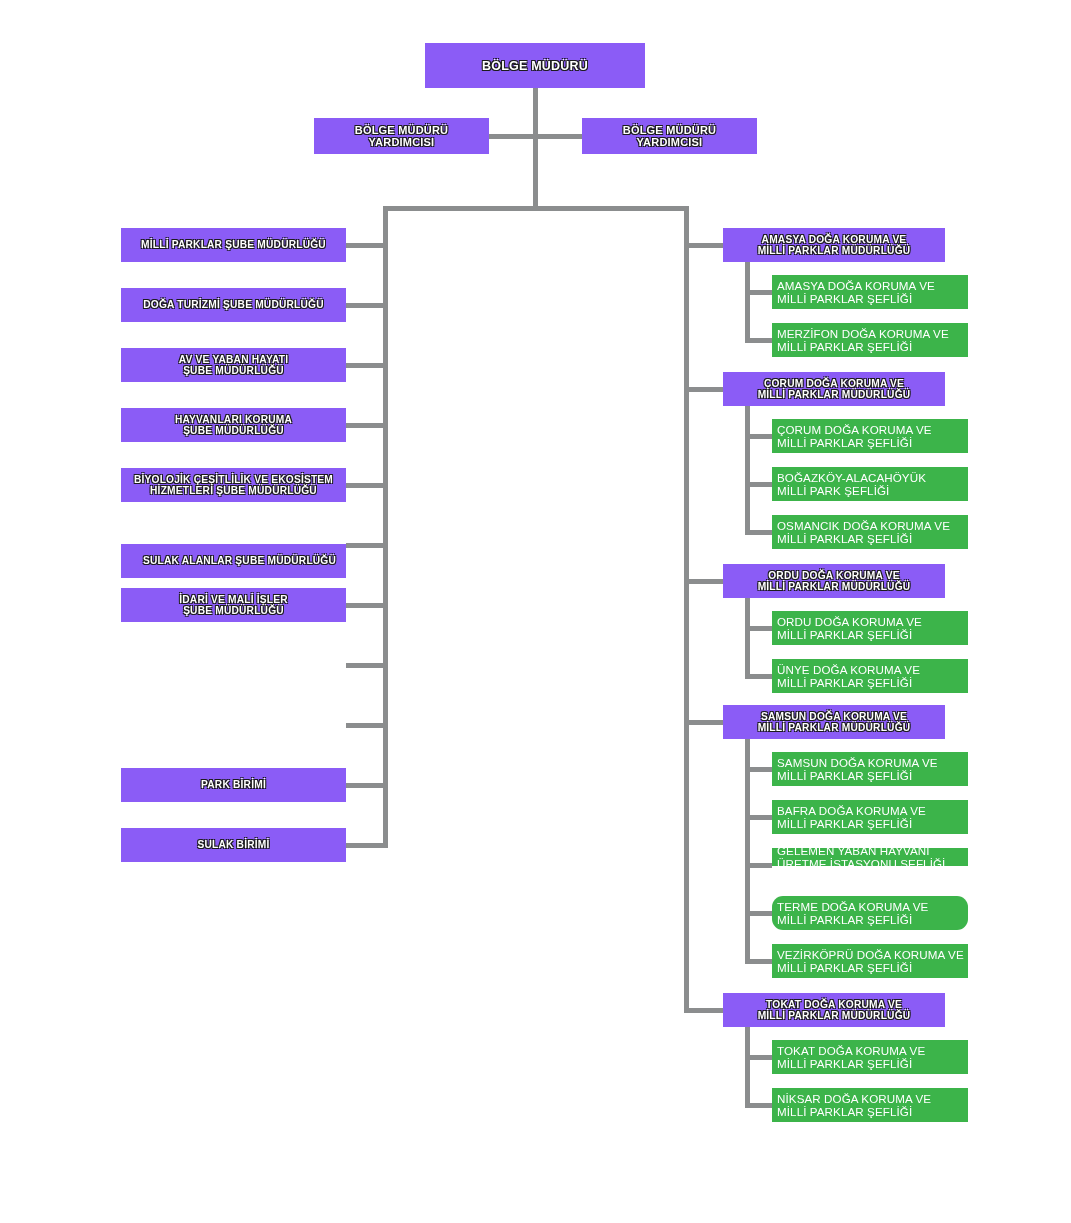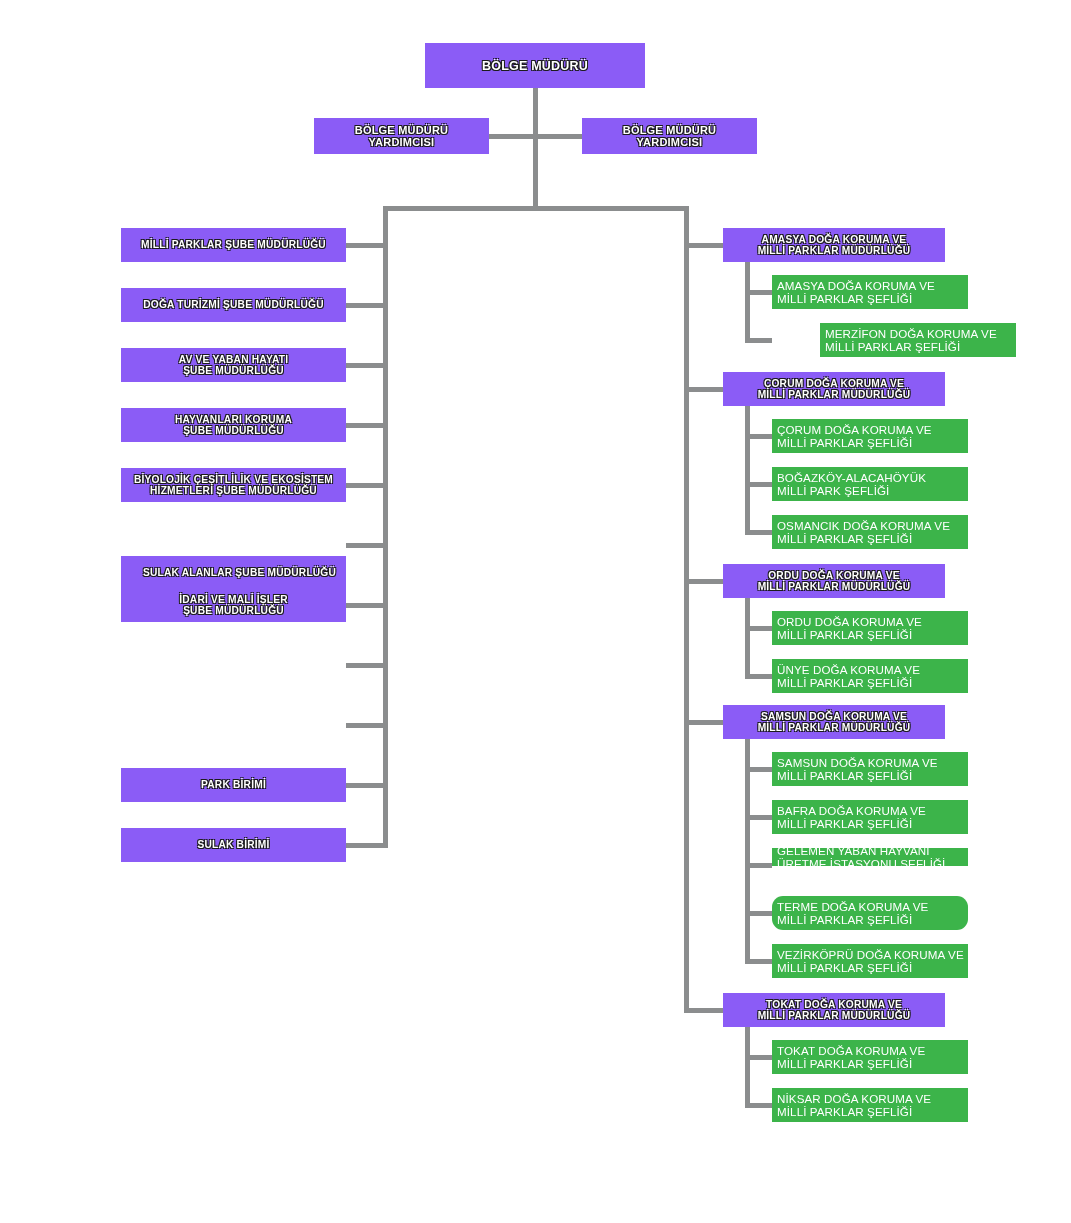--- a/index.html
+++ b/index.html
@@ -58,21 +58,21 @@
     </div>
     <div class="line" style="left: 346px; top: 363px; width: 37px; height: 5px; background: rgb(139, 141, 142);"></div>
     <div class="box dark unit" style="left: 121px; top: 408px; width: 225px; height: 34px;">
       <span>HAYVANLARI KORUMA<br>ŞUBE MÜDÜRLÜĞÜ</span>
     </div>
     <div class="line" style="left: 346px; top: 423px; width: 37px; height: 5px; background: rgb(139, 141, 142);"></div>
     <div class="box dark unit" style="left: 121px; top: 468px; width: 225px; height: 34px; text-align: center;">
       <span>BİYOLOJİK ÇEŞİTLİLİK VE EKOSİSTEM<br>HİZMETLERİ ŞUBE MÜDÜRLÜĞÜ</span>
     </div>
     <div class="line" style="left: 346px; top: 483px; width: 37px; height: 5px; background: rgb(139, 141, 142);"></div>
-    <div class="box dark unit" style="left: 121px; top: 556px; width: 225px; height: 34px; padding-left: 12px;">
+    <div class="box dark unit" style="left: 121px; top: 544px; width: 225px; height: 34px; padding-left: 12px;">
       <span>SULAK ALANLAR ŞUBE MÜDÜRLÜĞÜ</span>
     </div>
     <div class="line" style="left: 346px; top: 543px; width: 37px; height: 5px; background: rgb(139, 141, 142);"></div>
     <div class="box dark unit" style="left: 121px; top: 588px; width: 225px; height: 34px;">
       <span>İDARİ VE MALİ İŞLER<br>ŞUBE MÜDÜRLÜĞÜ</span>
     </div>
     <div class="line" style="left: 346px; top: 603px; width: 37px; height: 5px; background: rgb(139, 141, 142);"></div>
     <div class="line" style="left: 346px; top: 663px; width: 37px; height: 5px; background: rgb(139, 141, 142);"></div>
     <div class="line" style="left: 346px; top: 723px; width: 37px; height: 5px; background: rgb(139, 141, 142);"></div>
     <div class="box dark unit" style="left: 121px; top: 768px; width: 225px; height: 34px;">
@@ -85,21 +85,21 @@
     <div class="line" style="left: 346px; top: 843px; width: 37px; height: 5px; background: rgb(139, 141, 142);"></div>
     <div class="box dark dir" style="left: 723px; top: 228px; width: 222px; height: 34px;">
       <span>AMASYA DOĞA KORUMA VE<br>MİLLİ PARKLAR MÜDÜRLÜĞÜ</span>
     </div>
     <div class="line" style="left: 684px; top: 243px; width: 39px; height: 5px; background: rgb(139, 141, 142);"></div>
     <div class="line" style="left: 745px; top: 262px; width: 5px; height: 81px; background: rgb(139, 141, 142);"></div>
     <div class="box light chief" style="left: 772px; top: 275px; width: 196px; height: 34px;">
       <span>AMASYA DOĞA KORUMA VE<br>MİLLİ PARKLAR ŞEFLİĞİ</span>
     </div>
     <div class="line" style="left: 745px; top: 290px; width: 27px; height: 5px; background: rgb(139, 141, 142);"></div>
-    <div class="box light chief" style="left: 772px; top: 323px; width: 196px; height: 34px; margin-left: 48px;">
+    <div class="box light chief" style="left: 772px; top: 323px; width: 196px; height: 34px;">
       <span>MERZİFON DOĞA KORUMA VE<br>MİLLİ PARKLAR ŞEFLİĞİ</span>
     </div>
     <div class="line" style="left: 745px; top: 338px; width: 27px; height: 5px; background: rgb(139, 141, 142);"></div>
     <div class="box dark dir" style="left: 723px; top: 372px; width: 222px; height: 34px;">
       <span>ÇORUM DOĞA KORUMA VE<br>MİLLİ PARKLAR MÜDÜRLÜĞÜ</span>
     </div>
     <div class="line" style="left: 684px; top: 387px; width: 39px; height: 5px; background: rgb(139, 141, 142);"></div>
     <div class="line" style="left: 745px; top: 406px; width: 5px; height: 129px; background: rgb(139, 141, 142);"></div>
     <div class="box light chief" style="left: 772px; top: 419px; width: 196px; height: 34px;">
       <span>ÇORUM DOĞA KORUMA VE<br>MİLLİ PARKLAR ŞEFLİĞİ</span>

